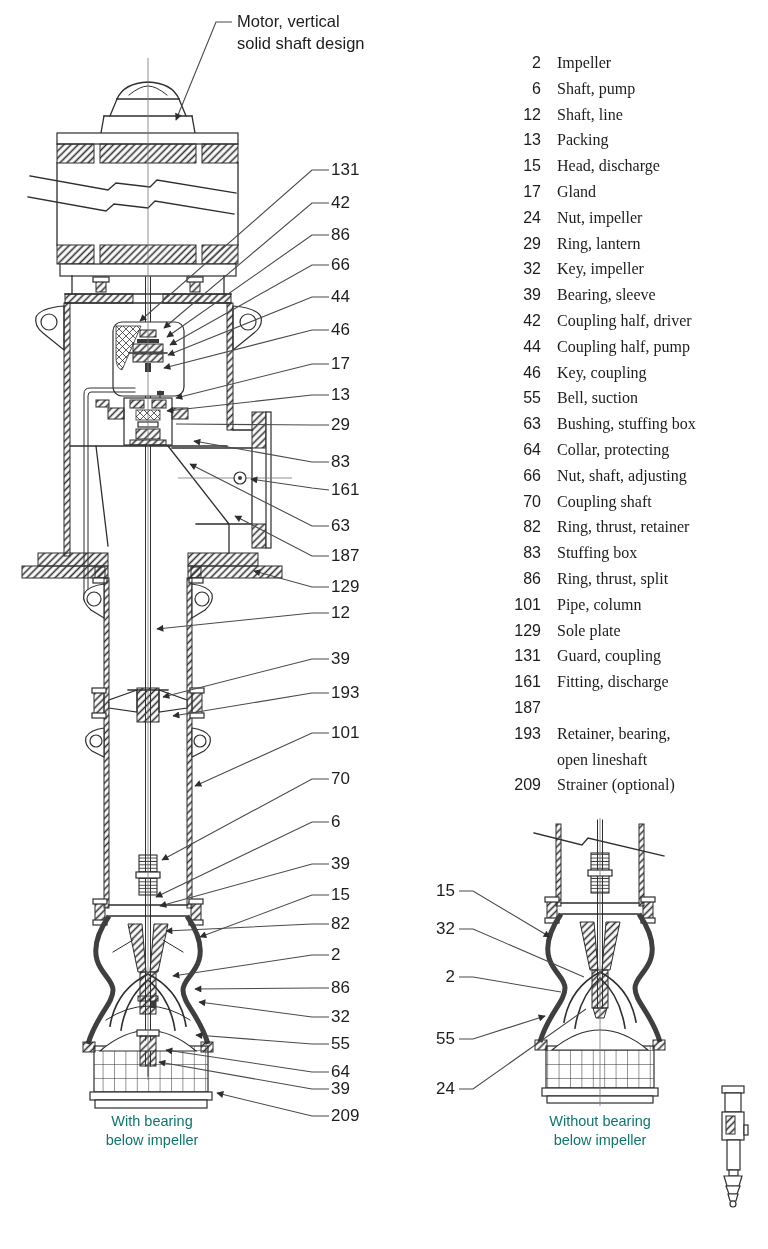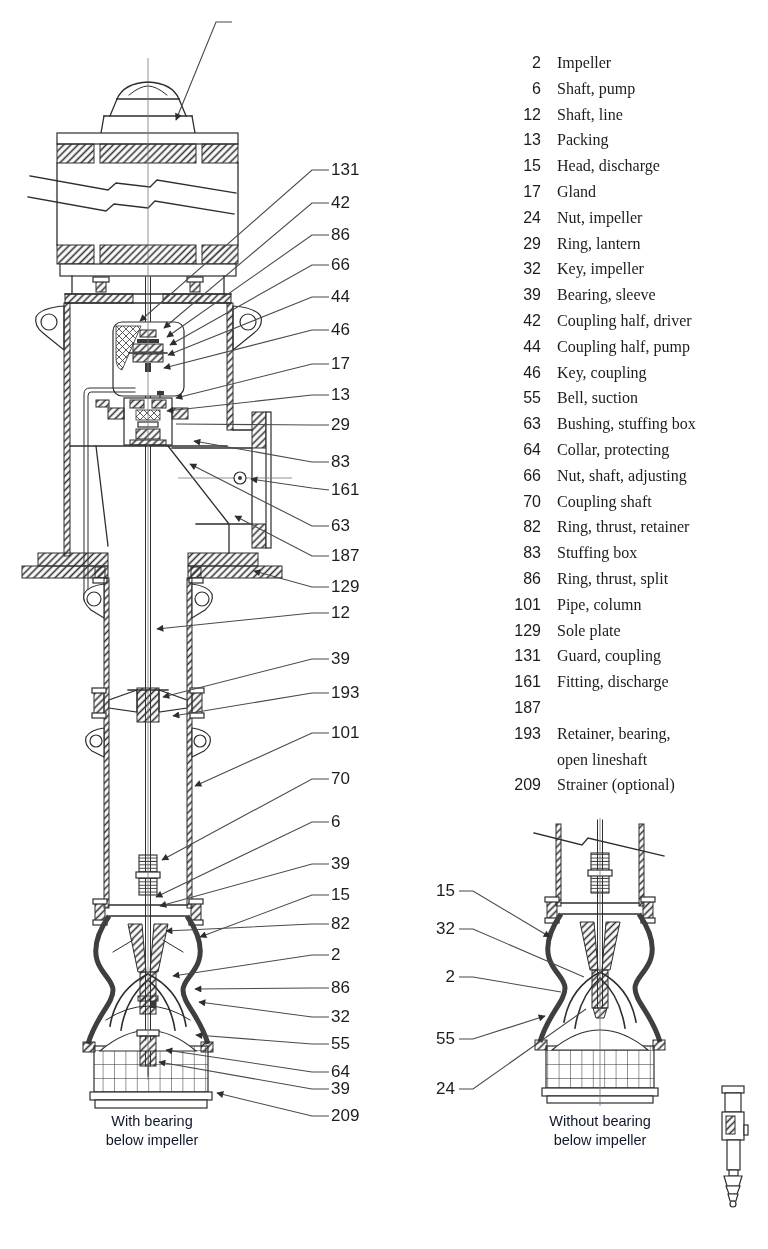--- a/index.html
+++ b/index.html
@@ -21,21 +21,21 @@
 
   .co{position:absolute;left:331px;font-size:17px;line-height:24px;color:#1d1d1d;}
   .cor{left:415px;width:40px;text-align:right;}
   #motor-label{position:absolute;left:237px;top:10px;font-size:16.5px;line-height:22px;
                white-space:pre-line;}
   #parts{position:absolute;left:497px;top:50px;width:266px;font-size:16px;line-height:25.8px;}
   .prow{display:flex;}
   .pn{width:44px;text-align:right;flex:none;}
   .pd{margin-left:16px;white-space:pre-line;font-family:Liberation Serif, serif;}
   .variant{position:absolute;width:160px;top:1112px;font-size:14.5px;line-height:18.5px;
-           text-align:center;white-space:pre-line;color:#0f172a;}
+           text-align:center;white-space:pre-line;color:#0f766e;}
   #variant-left{left:72px;}
   #variant-right{left:520px;}
   #caption{position:absolute;left:0;top:1211px;width:768px;text-align:center;
            font-size:17.5px;font-weight:bold;color:#1a1a1a;}
 </style>
 </head>
 <body>
 
 <div id="page">
 
@@ -280,20 +280,22 @@
     <polyline class="ld" points="459,1039 473,1039 545,1016" marker-end="url(#ar)"></polyline>
     <polyline class="ld" points="459,1089 473,1089 586,1009"></polyline>
   </g>
 
   <g>
     <path class="cl" d="M148,58 V1080"></path>
     <path class="cl" d="M600,818 V1106"></path>
   </g>
 </svg>
 
+<div id="motor-label">Motor, vertical
+solid shaft design</div>
 
 <div id="parts">
 
     <div class="prow">
       <span class="pn">2</span>
       <span class="pd">Impeller</span>
     </div>
 
     <div class="prow">
       <span class="pn">6</span>

